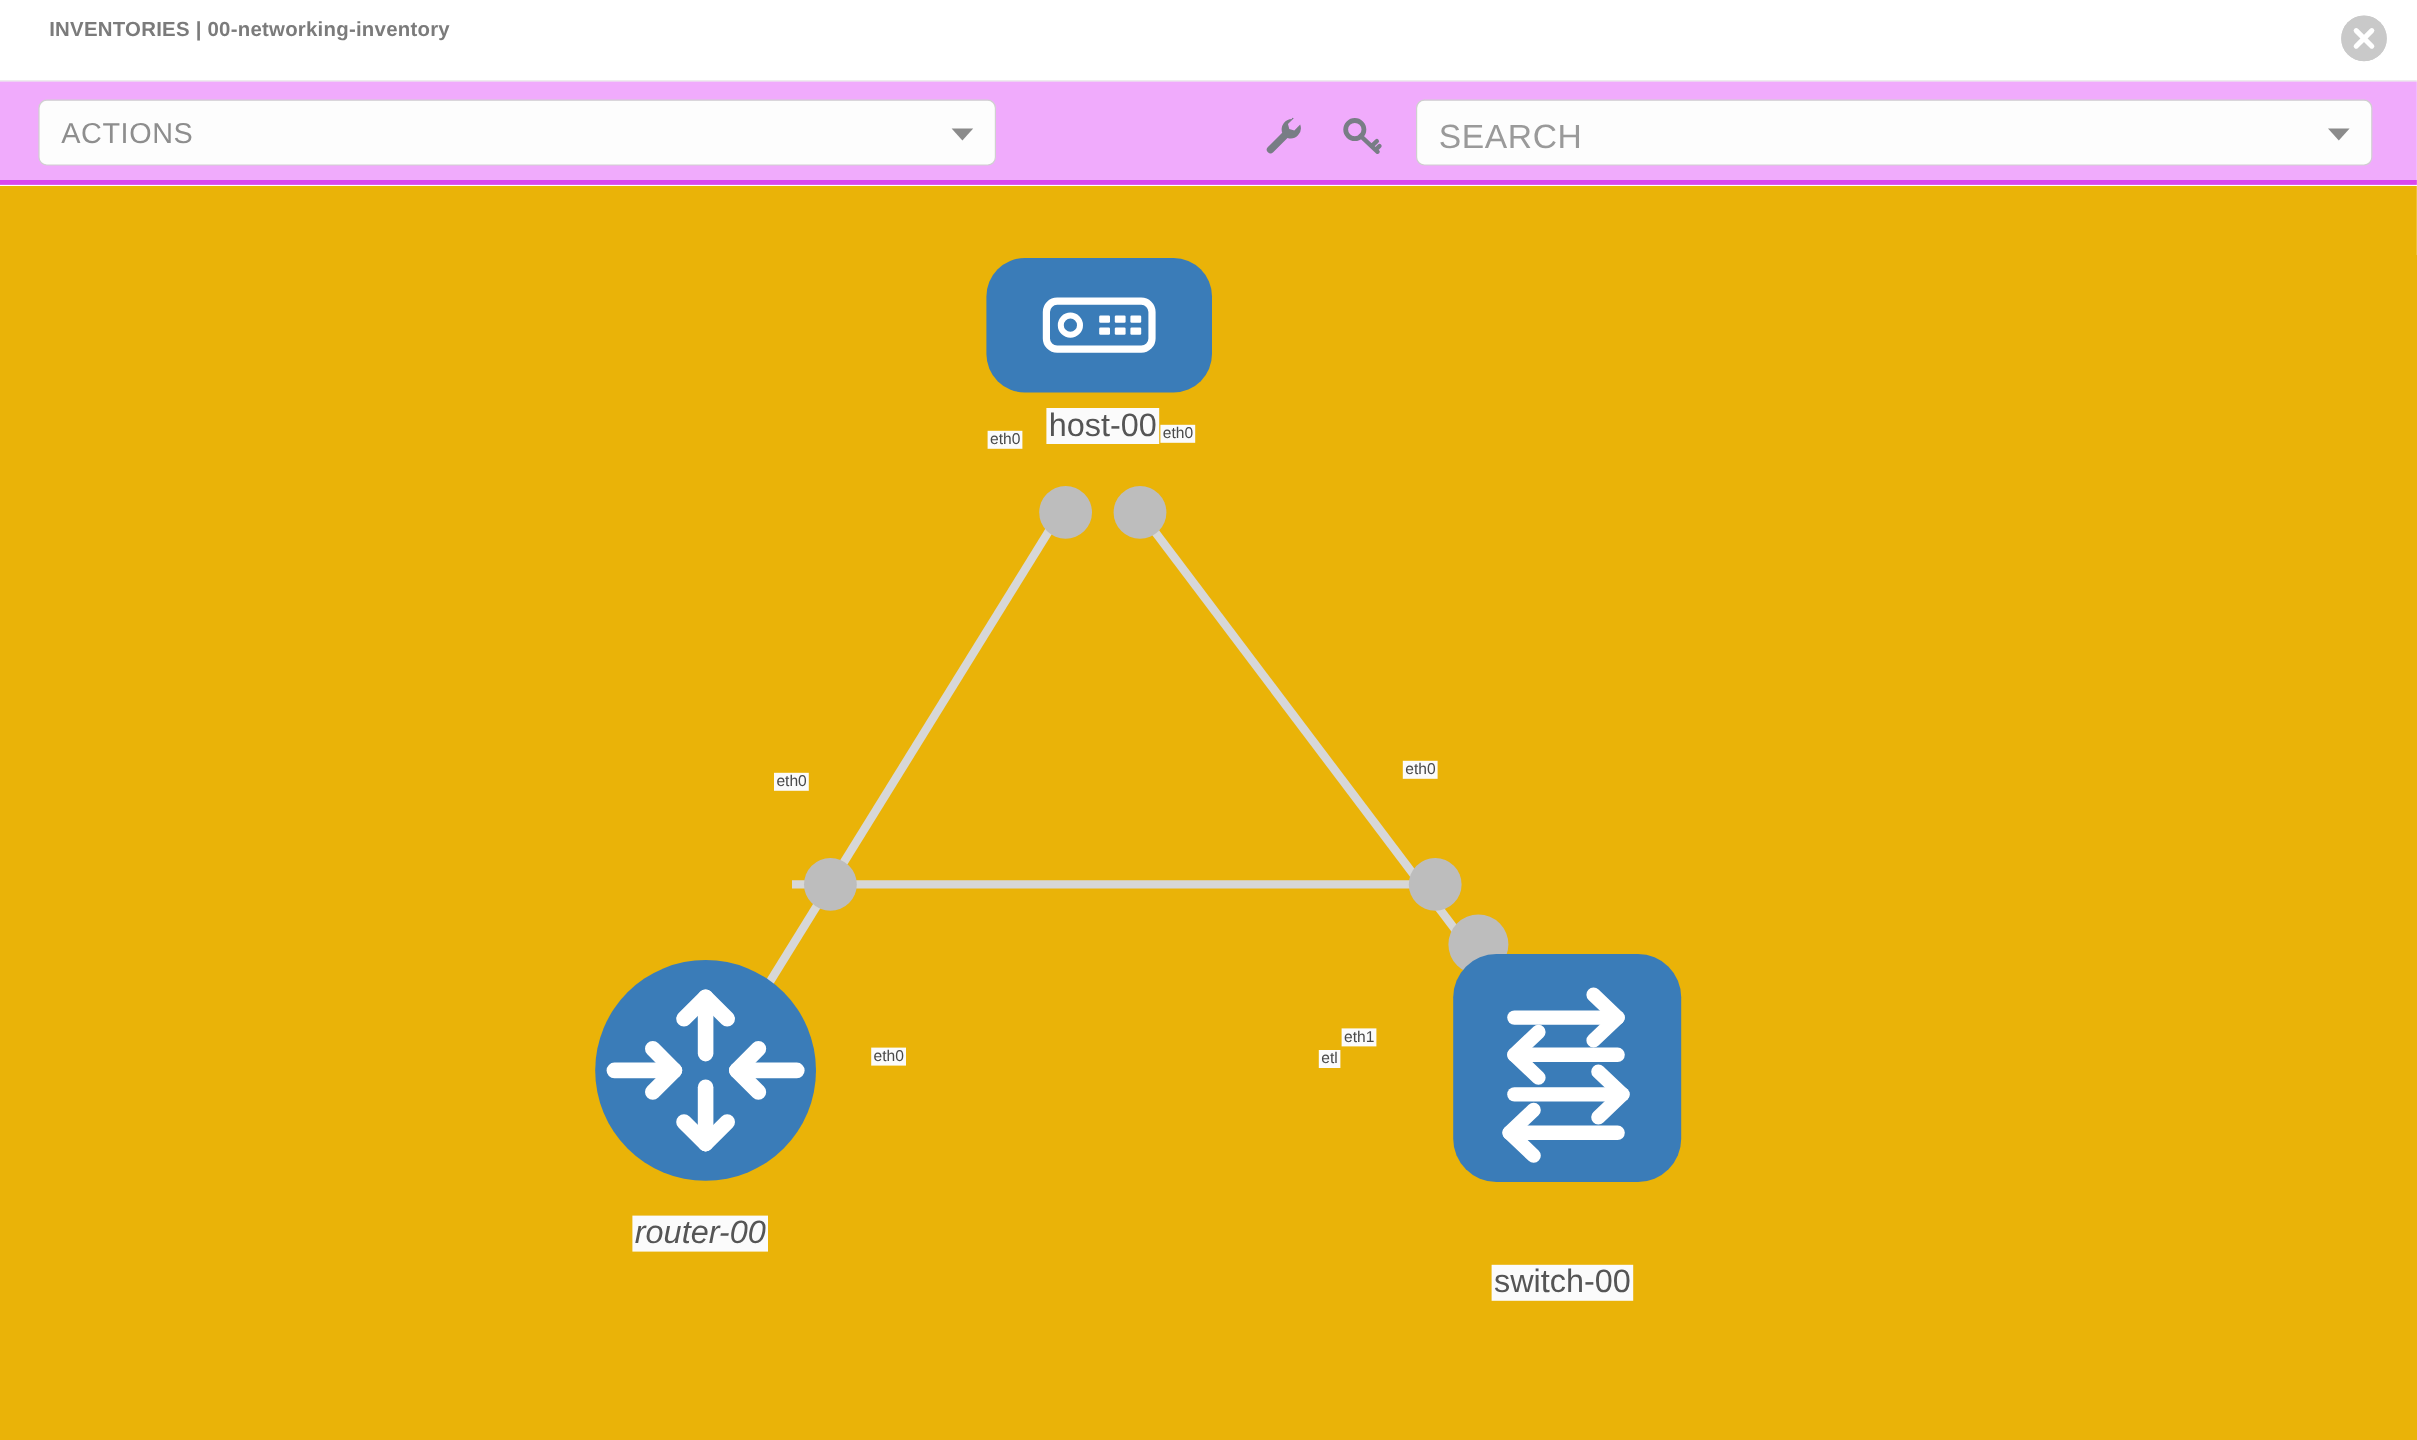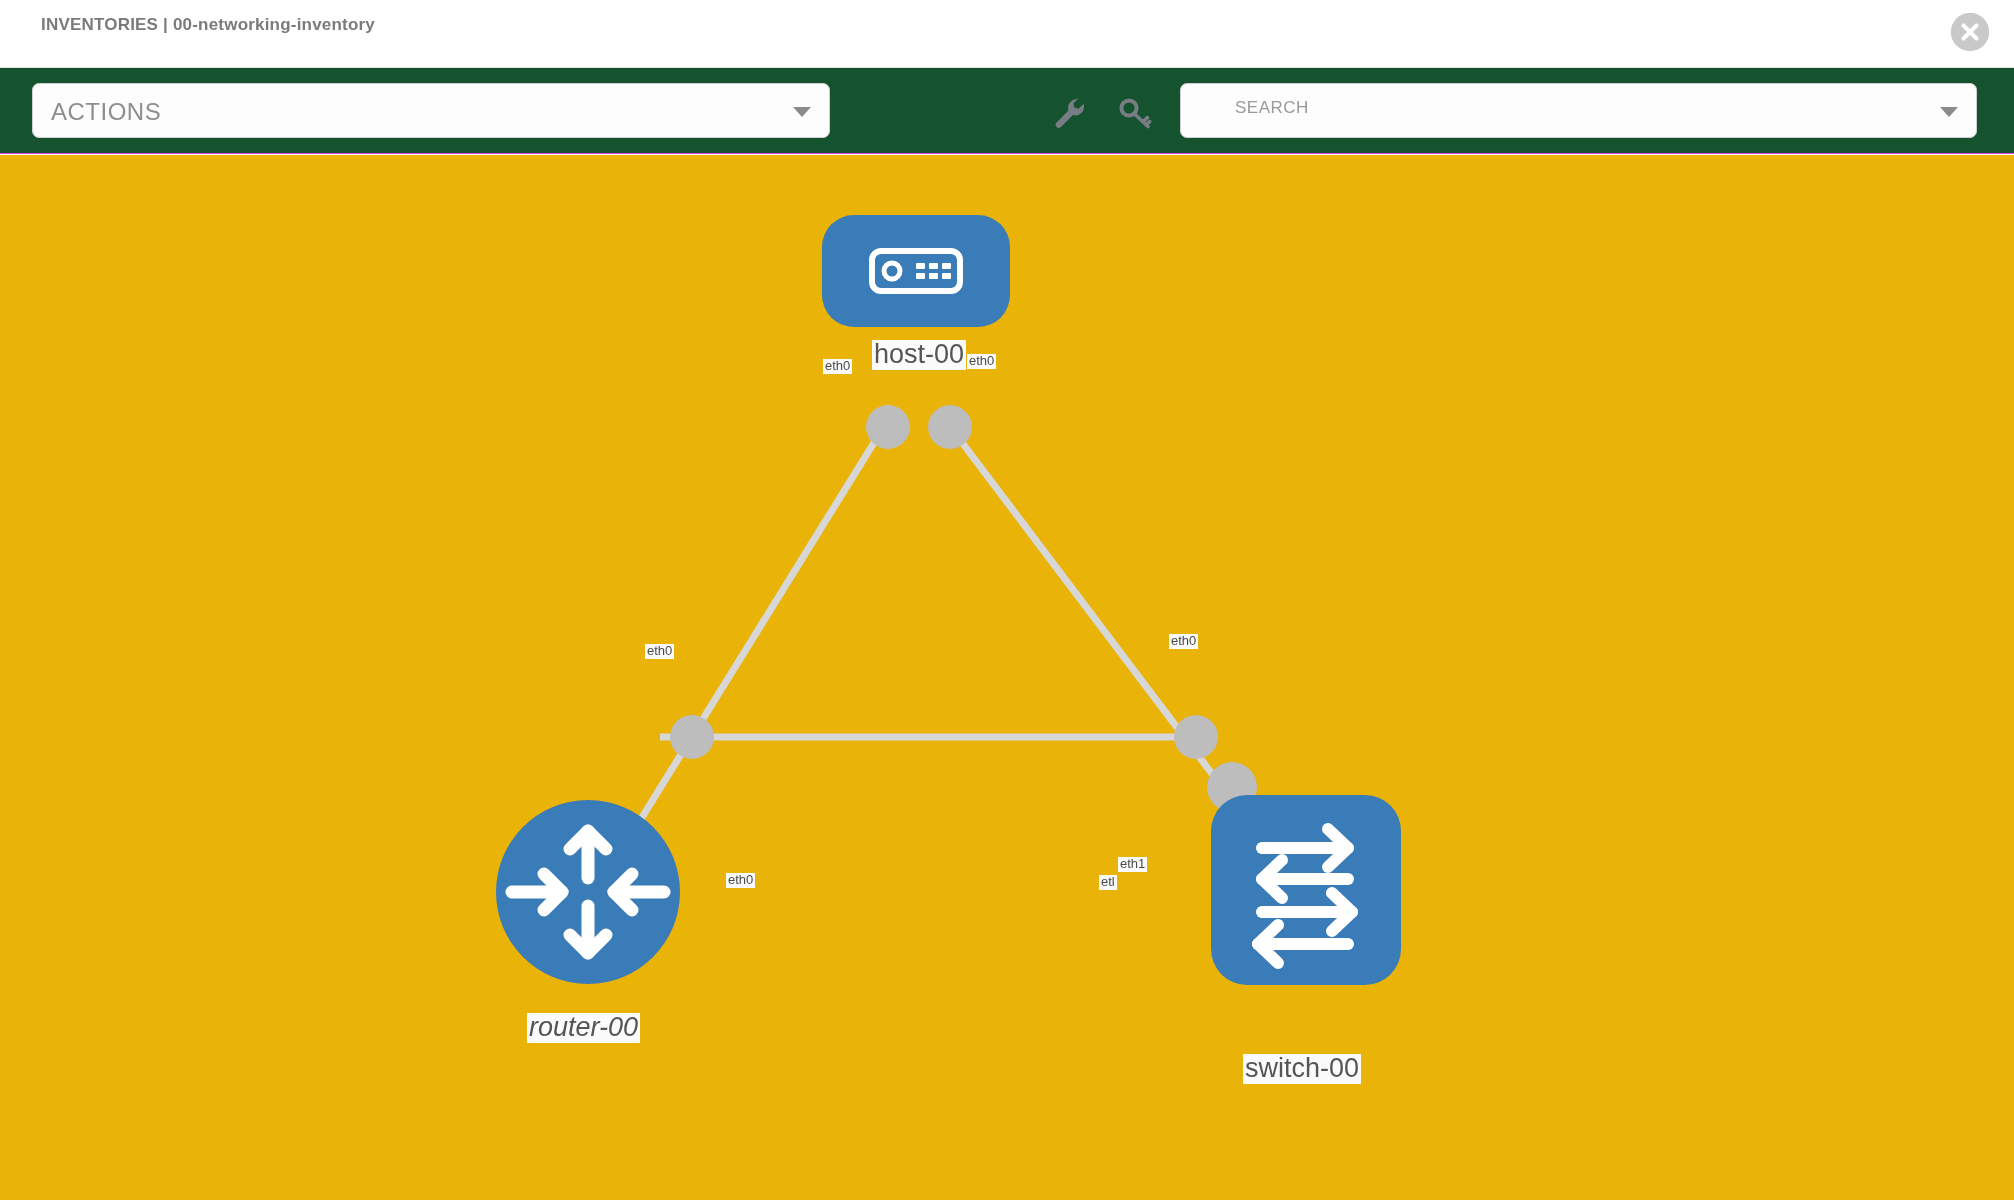--- a/index.html
+++ b/index.html
@@ -54,22 +54,22 @@
     cursor: pointer;
   }
   .close-btn svg { display: block; }
 
   
   .toolbar {
     position: absolute;
     left: 0; top: 68px;
     width: 2014px;
     height: 86px;
-    background: #14532d;
-    border-bottom: 1px solid #d946ef;
+    background: #f0abfc;
+    border-bottom: 4px solid #d946ef;
     box-sizing: border-box;
   }
   .actions-select {
     position: absolute;
     left: 32px;
     top: 15px;
     width: 798px;
     height: 55px;
     background: #fdfdfd;
     border: 1px solid #d0d0d0;
@@ -113,24 +113,23 @@
     background: #fdfdfd;
     border: 1px solid #cfcfcf;
     border-radius: 7px;
     box-sizing: border-box;
     cursor: text;
   }
   .search-box .sel-label {
     position: absolute;
     left: 18px;
     top: 14px;
-    font-size: 17px;
+    font-size: 28px;
     color: #9a9a9a;
     letter-spacing: 0.5px;
-    margin-left: 36px;
   }
 
   
   .canvas {
     position: absolute;
     left: 0; top: 155px;
     width: 2014px;
     height: 1045px;
     background: #eab308;
     overflow: hidden;

